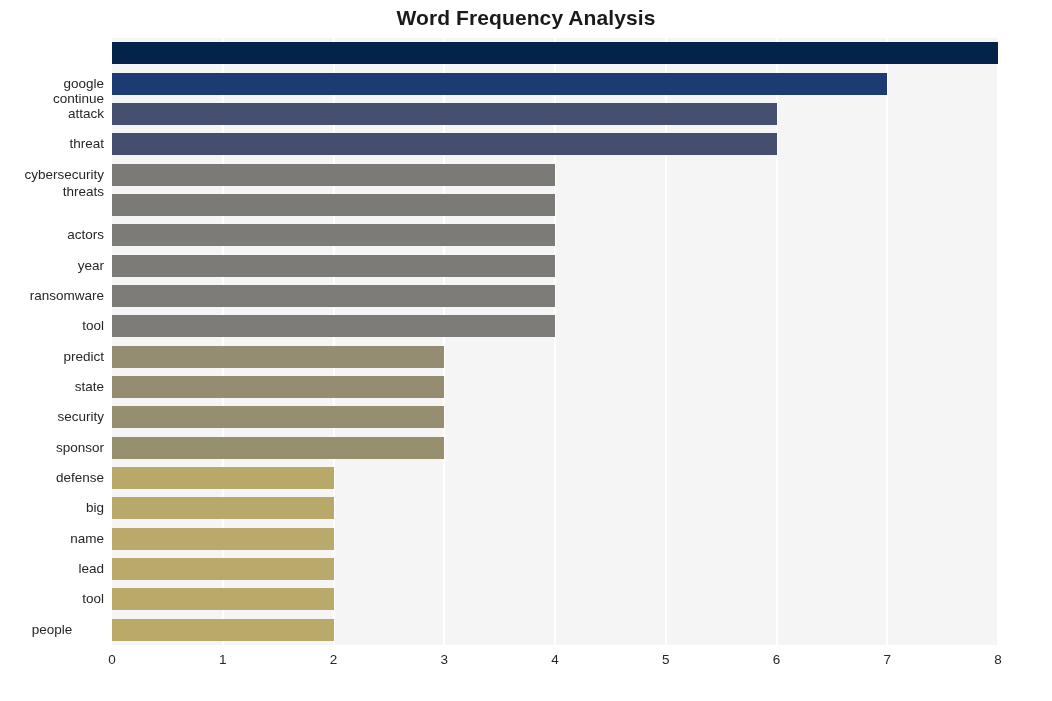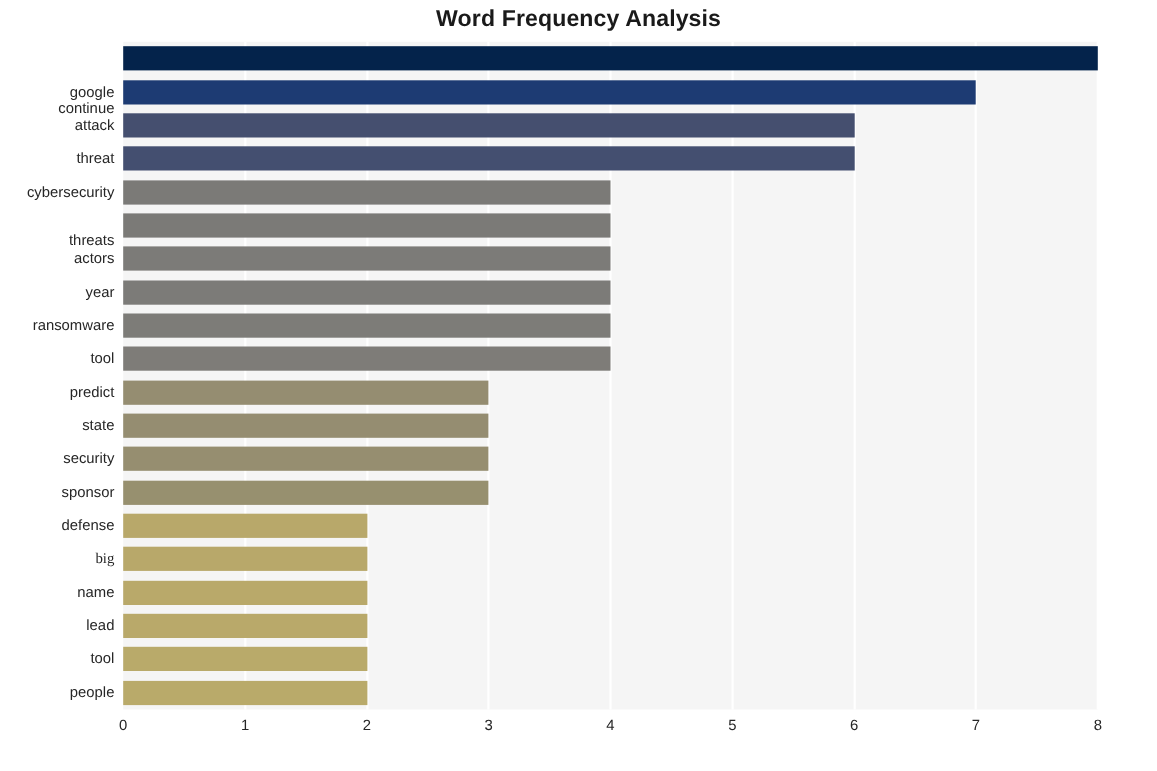--- a/index.html
+++ b/index.html
@@ -197,35 +197,35 @@
         </div>
       </div>
   </div>
 
   <div id="y-axis">
       <div class="y-label" style="top: 8.175px; margin-top: 46px;">continue</div>
       <div class="y-label" style="top: 38.525px;">google</div>
       <div class="y-label" style="top: 68.875px;">attack</div>
       <div class="y-label" style="top: 99.225px;">threat</div>
       <div class="y-label" style="top: 129.575px;">cybersecurity</div>
-      <div class="y-label" style="top: 174px; text-align: right;">threats</div>
+      <div class="y-label" style="top: 147px; text-align: right;">threats</div>
       <div class="y-label" style="top: 190.275px;">actors</div>
       <div class="y-label" style="top: 220.625px; margin-left: 25px;">year</div>
       <div class="y-label" style="top: 250.975px;">ransomware</div>
       <div class="y-label" style="top: 281.325px;">tool</div>
       <div class="y-label" style="top: 311.675px; margin-left: 40px;">predict</div>
       <div class="y-label" style="top: 342.025px;">state</div>
       <div class="y-label" style="top: 372.375px;">security</div>
       <div class="y-label" style="top: 402.725px;">sponsor</div>
       <div class="y-label" style="top: 433.075px;">defense</div>
-      <div class="y-label" style="top: 463.425px; font-family: Liberation Serif, serif;">big</div>
+      <div class="y-label" style="top: 463.425px;">big</div>
       <div class="y-label" style="top: 493.775px;">name</div>
       <div class="y-label" style="top: 524.125px;">lead</div>
       <div class="y-label" style="top: 554.475px;">tool</div>
-      <div class="y-label" style="top: 584.825px;">people</div>
+      <div class="y-label" style="top: 584.825px; text-align: center;">people</div>
     </div>
 
   <div id="x-axis">
       <div class="x-tick" style="left: 0px;">0</div>
       <div class="x-tick" style="left: 110.75px;">1</div>
       <div class="x-tick" style="left: 221.5px;">2</div>
       <div class="x-tick" style="left: 332.25px;">3</div>
       <div class="x-tick" style="left: 443px;">4</div>
       <div class="x-tick" style="left: 553.75px;">5</div>
       <div class="x-tick" style="left: 664.5px;">6</div>

